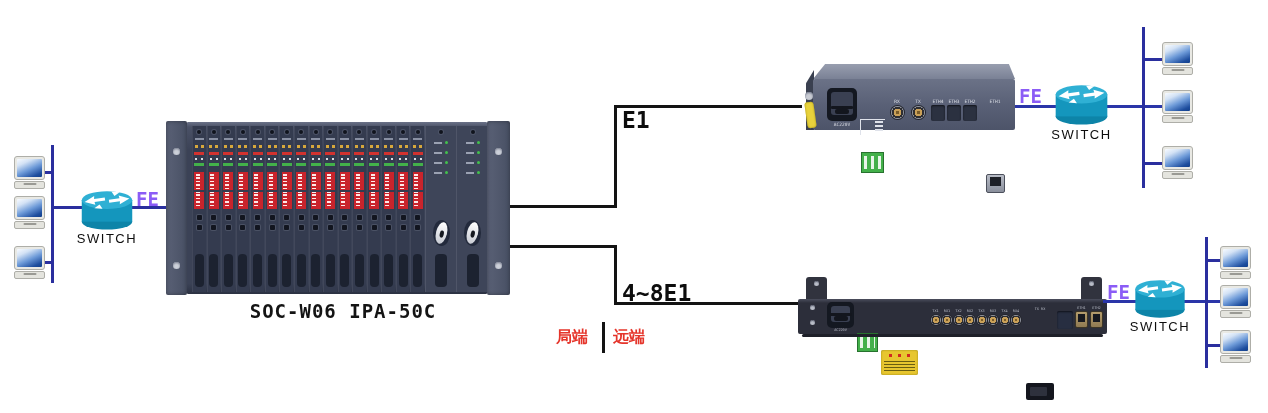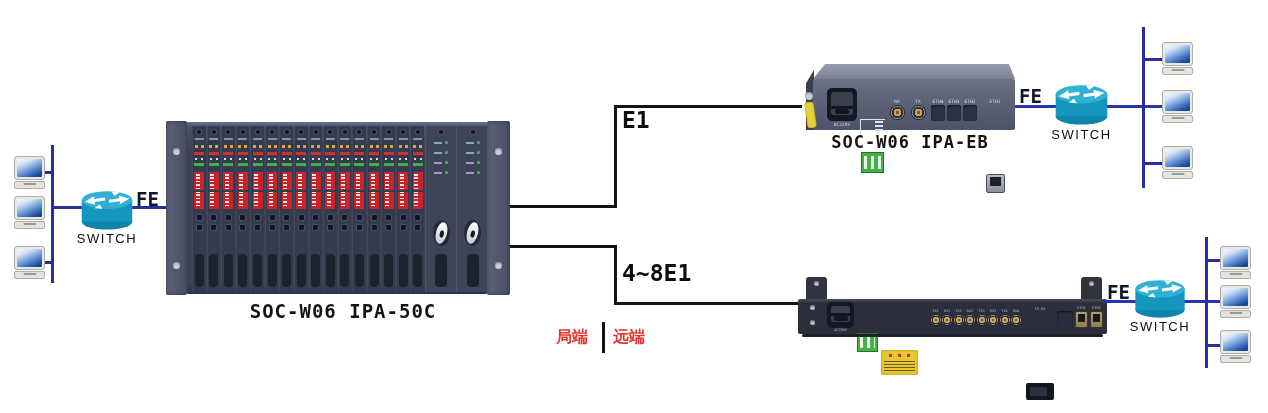--- a/index.html
+++ b/index.html
@@ -6,21 +6,21 @@
   .canvas{position:relative;width:1268px;height:413px;background:#fff;overflow:hidden;
           font-family:"Liberation Sans",sans-serif;}
   .a{position:absolute;}
 
   
   .busline{background:#2a2f9e;}
   .blackline{background:#131313;}
   .blueline{background:#2a35a8;}
 
   
-  .fe-label{font:bold 19px "DejaVu Sans Mono",monospace;color:#0f172a;white-space:nowrap;}
+  .fe-label{font:bold 19px "DejaVu Sans Mono",monospace;color:#8b5cf6;white-space:nowrap;}
   .link-label{font:bold 23px "DejaVu Sans Mono",monospace;color:#0d0d0d;white-space:nowrap;}
   .switch-label{font:13px "Liberation Sans",sans-serif;letter-spacing:1.5px;color:#0d0d0d;text-align:center;}
   .dev-label{font:bold 17px "DejaVu Sans Mono",monospace;color:#141414;text-align:center;letter-spacing:1px;white-space:nowrap;}
   .dev-label.big{font-size:19px;}
   .cn-label{font:bold 16px "DejaVu Sans","Liberation Sans",sans-serif;color:#e5352b;white-space:nowrap;}
 
   
   .pc{width:31px;height:34px;}
   .pc .scr{height:24px;background:#e9e9e4;border:1px solid #aeaea8;border-radius:3px;padding:2px;box-sizing:border-box;}
   .pc .scr::before{content:'';display:block;height:100%;border-radius:1px;
@@ -507,21 +507,21 @@
   <div class="a dev-label big" style="left:238px;top:300px;width:210px;">SOC-W06 IPA-50C</div>
 
   <div class="a blackline" style="left:510px;top:205px;width:107px;height:3px;"></div>
   <div class="a blackline" style="left:614px;top:105px;width:3px;height:103px;"></div>
   <div class="a blackline" style="left:614px;top:105px;width:188px;height:3px;"></div>
   <div class="a link-label" style="left:622px;top:107px;">E1</div>
 
   <div class="a blackline" style="left:510px;top:245px;width:107px;height:3px;"></div>
   <div class="a blackline" style="left:614px;top:245px;width:3px;height:60px;"></div>
   <div class="a blackline" style="left:614px;top:302px;width:192px;height:3px;"></div>
-  <div class="a link-label" style="left:622px;top:260px;">4~8E1</div>
+  <div class="a link-label" style="left:622px;top:280px;">4~8E1</div>
 
   <div class="a cn-label" style="left:556px;top:327px;">局端</div>
   <div class="a blackline" style="left:602px;top:322px;width:3px;height:31px;"></div>
   <div class="a cn-label" style="left:613px;top:327px;">远端</div>
 
   <div class="a" style="left:813px;top:64px;width:202px;height:15px;background:linear-gradient(#989eaf,#7a8195);clip-path:polygon(0 100%,100% 100%,97% 0,6% 0);"></div>
   <div class="a" style="left:806px;top:70px;width:8px;height:60px;background:#3a4050;clip-path:polygon(100% 0,100% 100%,0 100%,0 22%);"></div>
   <div class="a" style="left:813px;top:79px;width:202px;height:51px;background:linear-gradient(180deg,#6b7287 0,#585f75 55%,#4d5469 100%);border-radius:2px;">
 
     <div class="a acinlet" style="left:14px;top:9px;width:30px;height:33px;"></div>
@@ -536,21 +536,20 @@
     <div class="a blankport" style="left:118px;top:26px;width:14px;height:16px;"></div>
     <div class="a tinylabel" style="left:133px;top:20px;width:16px;">ETH3</div>
     <div class="a blankport" style="left:134px;top:26px;width:14px;height:16px;"></div>
     <div class="a tinylabel" style="left:149px;top:20px;width:16px;">ETH2</div>
     <div class="a blankport" style="left:150px;top:26px;width:14px;height:16px;"></div>
     <div class="a tinylabel" style="left:172px;top:20px;width:20px;">ETH1</div>
     <div class="a rj45" style="left:173px;top:25px;width:19px;height:19px;"></div>
   </div>
   <div class="a gscrew" style="left:805px;top:92px;"></div>
   <div class="a lug" style="left:806px;top:102px;width:9px;height:26px;"></div>
-  <div class="a dev-label" style="left:810px;top:132px;width:200px;">SOC-W06 IPA-EB</div>
 
   <div class="a fe-label" style="left:1019px;top:85px;">FE</div>
   <div class="a blueline" style="left:1015px;top:105px;width:147px;height:3px;"></div>
   <svg class="a sw" style="left:1050px;top:82px;" width="63" height="44" viewBox="0 0 64 46">
     <ellipse cx="32" cy="36" rx="27" ry="8.5" fill="#0d84a8"></ellipse>
     <rect x="5" y="13" width="54" height="23" fill="#1496bd"></rect>
     <ellipse cx="32" cy="13" rx="27" ry="9.5" fill="#2fb0d4"></ellipse>
     <g fill="#ffffff" transform="rotate(-8 32 13)">
       <polygon points="8,11.5 19,6.8 18.5,9.8 30,9.8 30,13.2 18.5,13.2 19,16.2"></polygon>
       <polygon points="56,14.5 45,9.8 45.5,12.8 34,12.8 34,16.2 45.5,16.2 45,19.2"></polygon>

